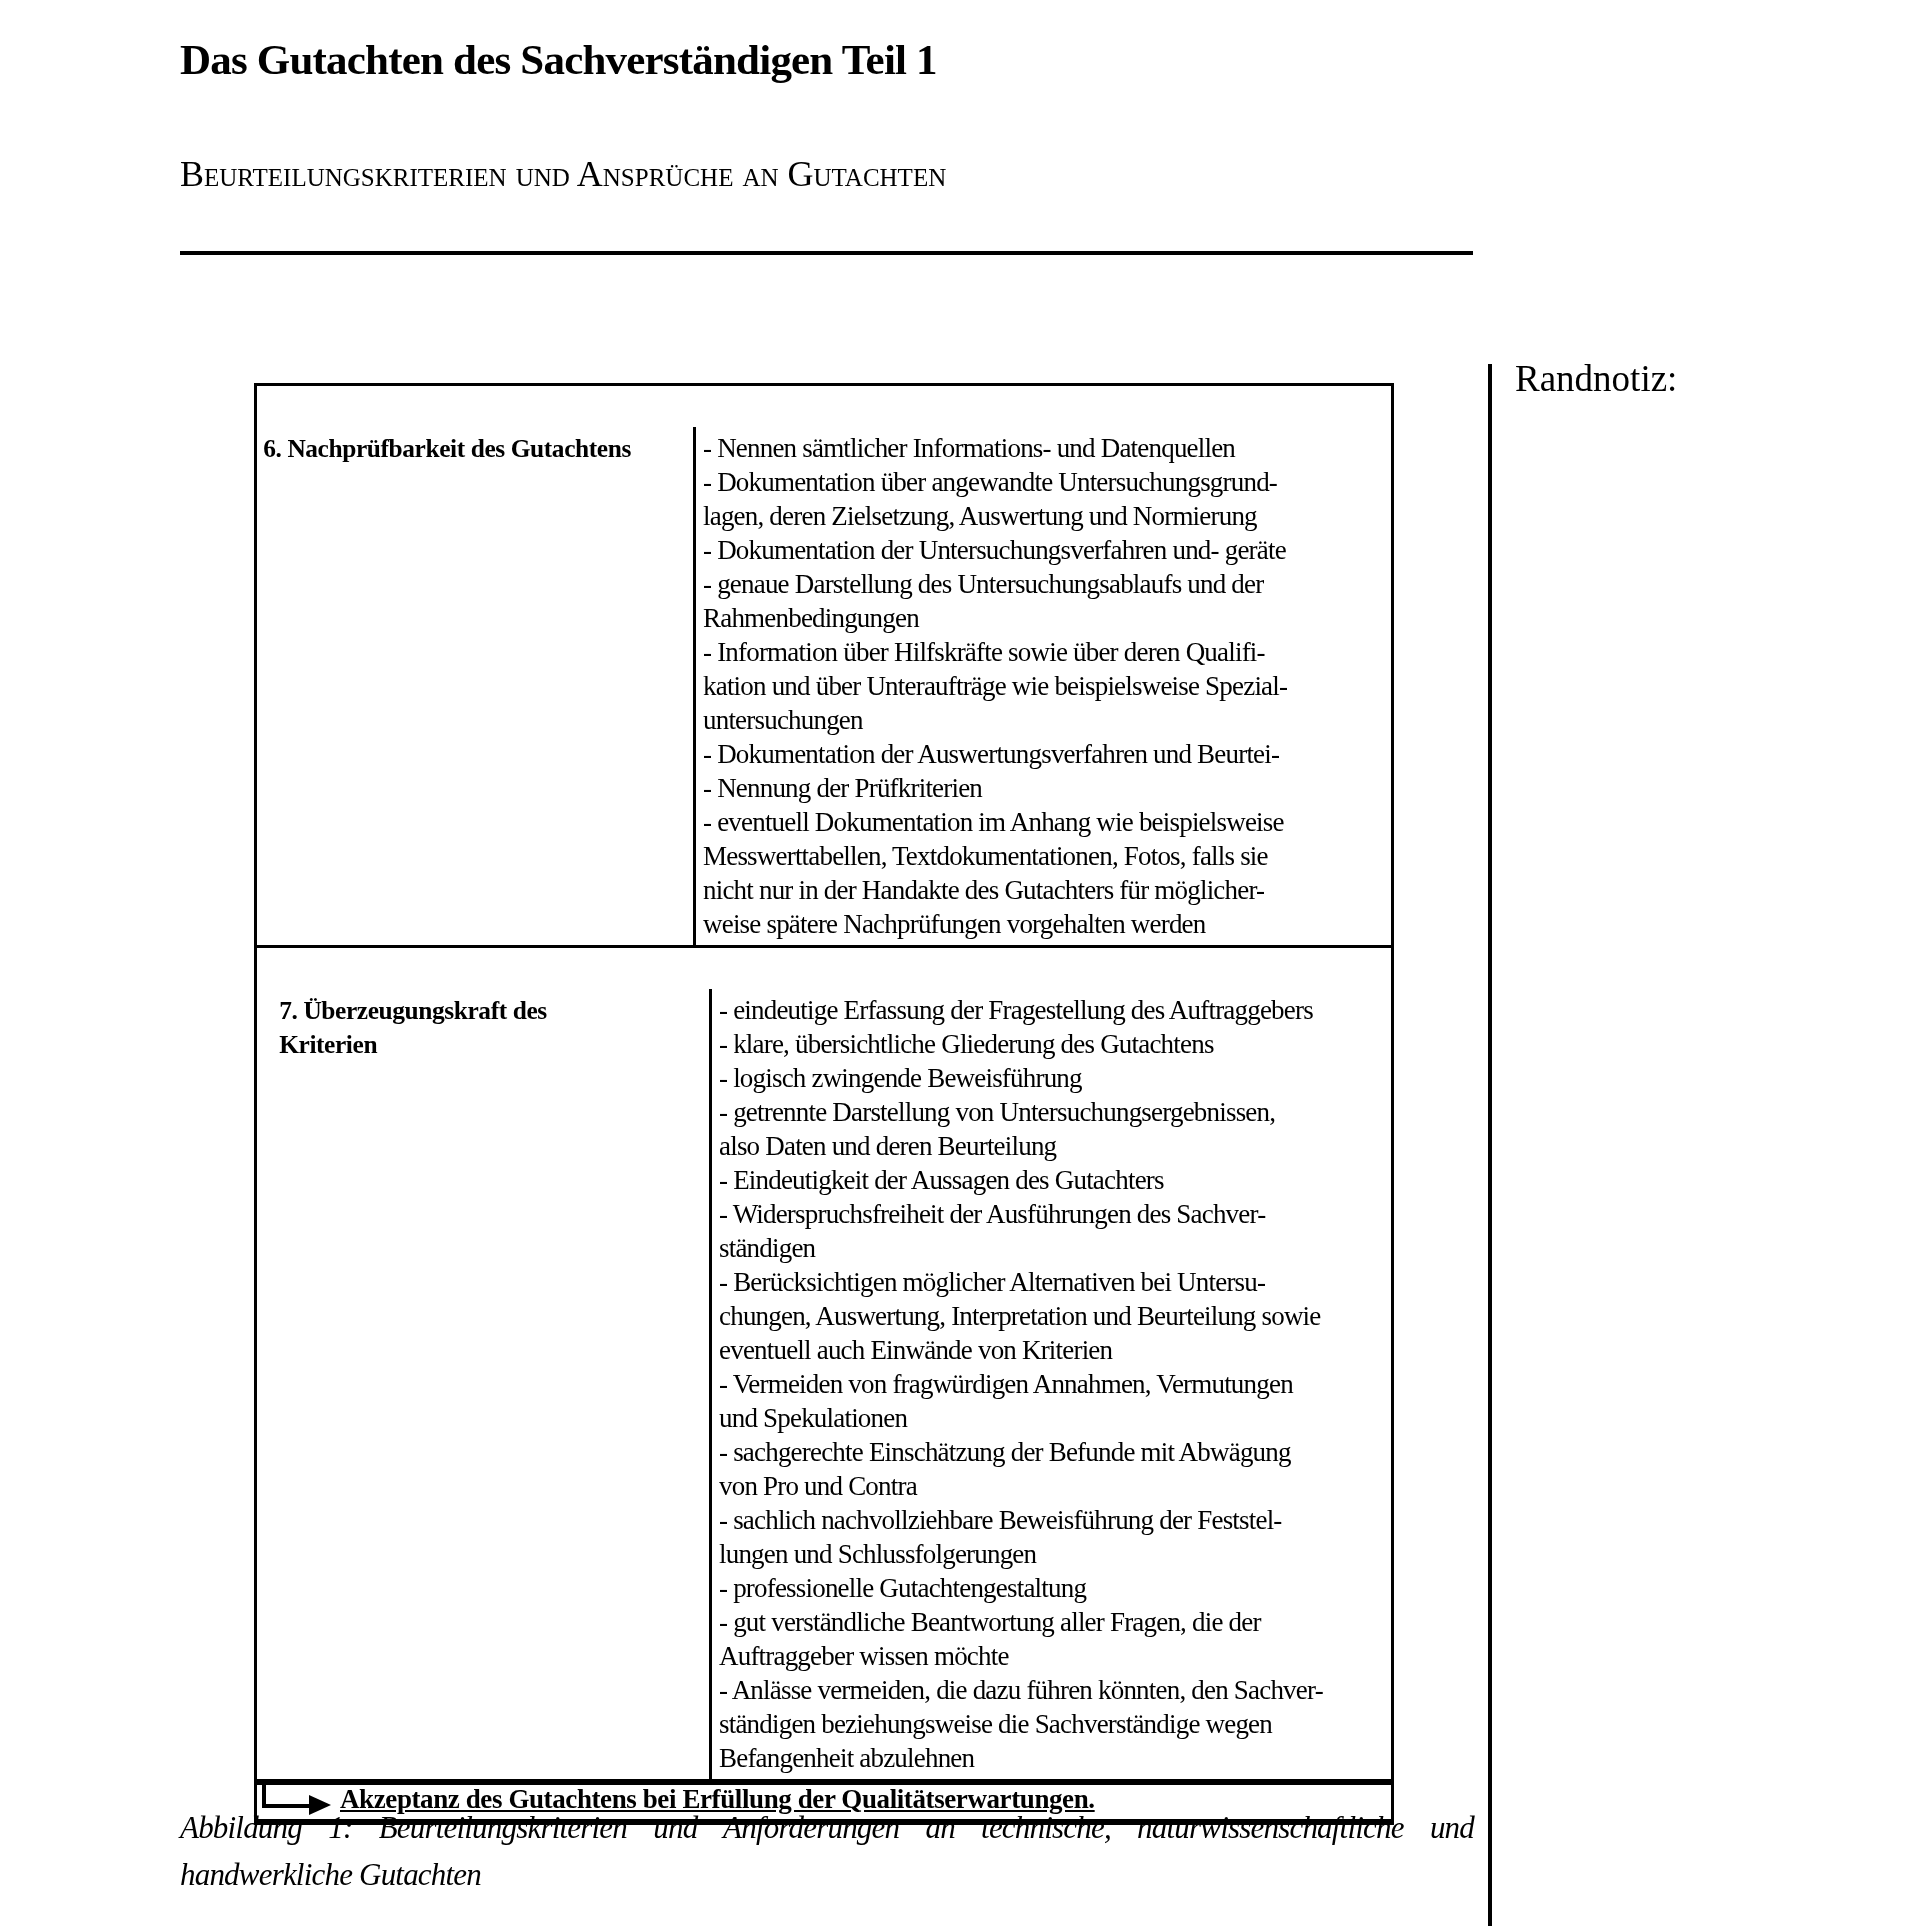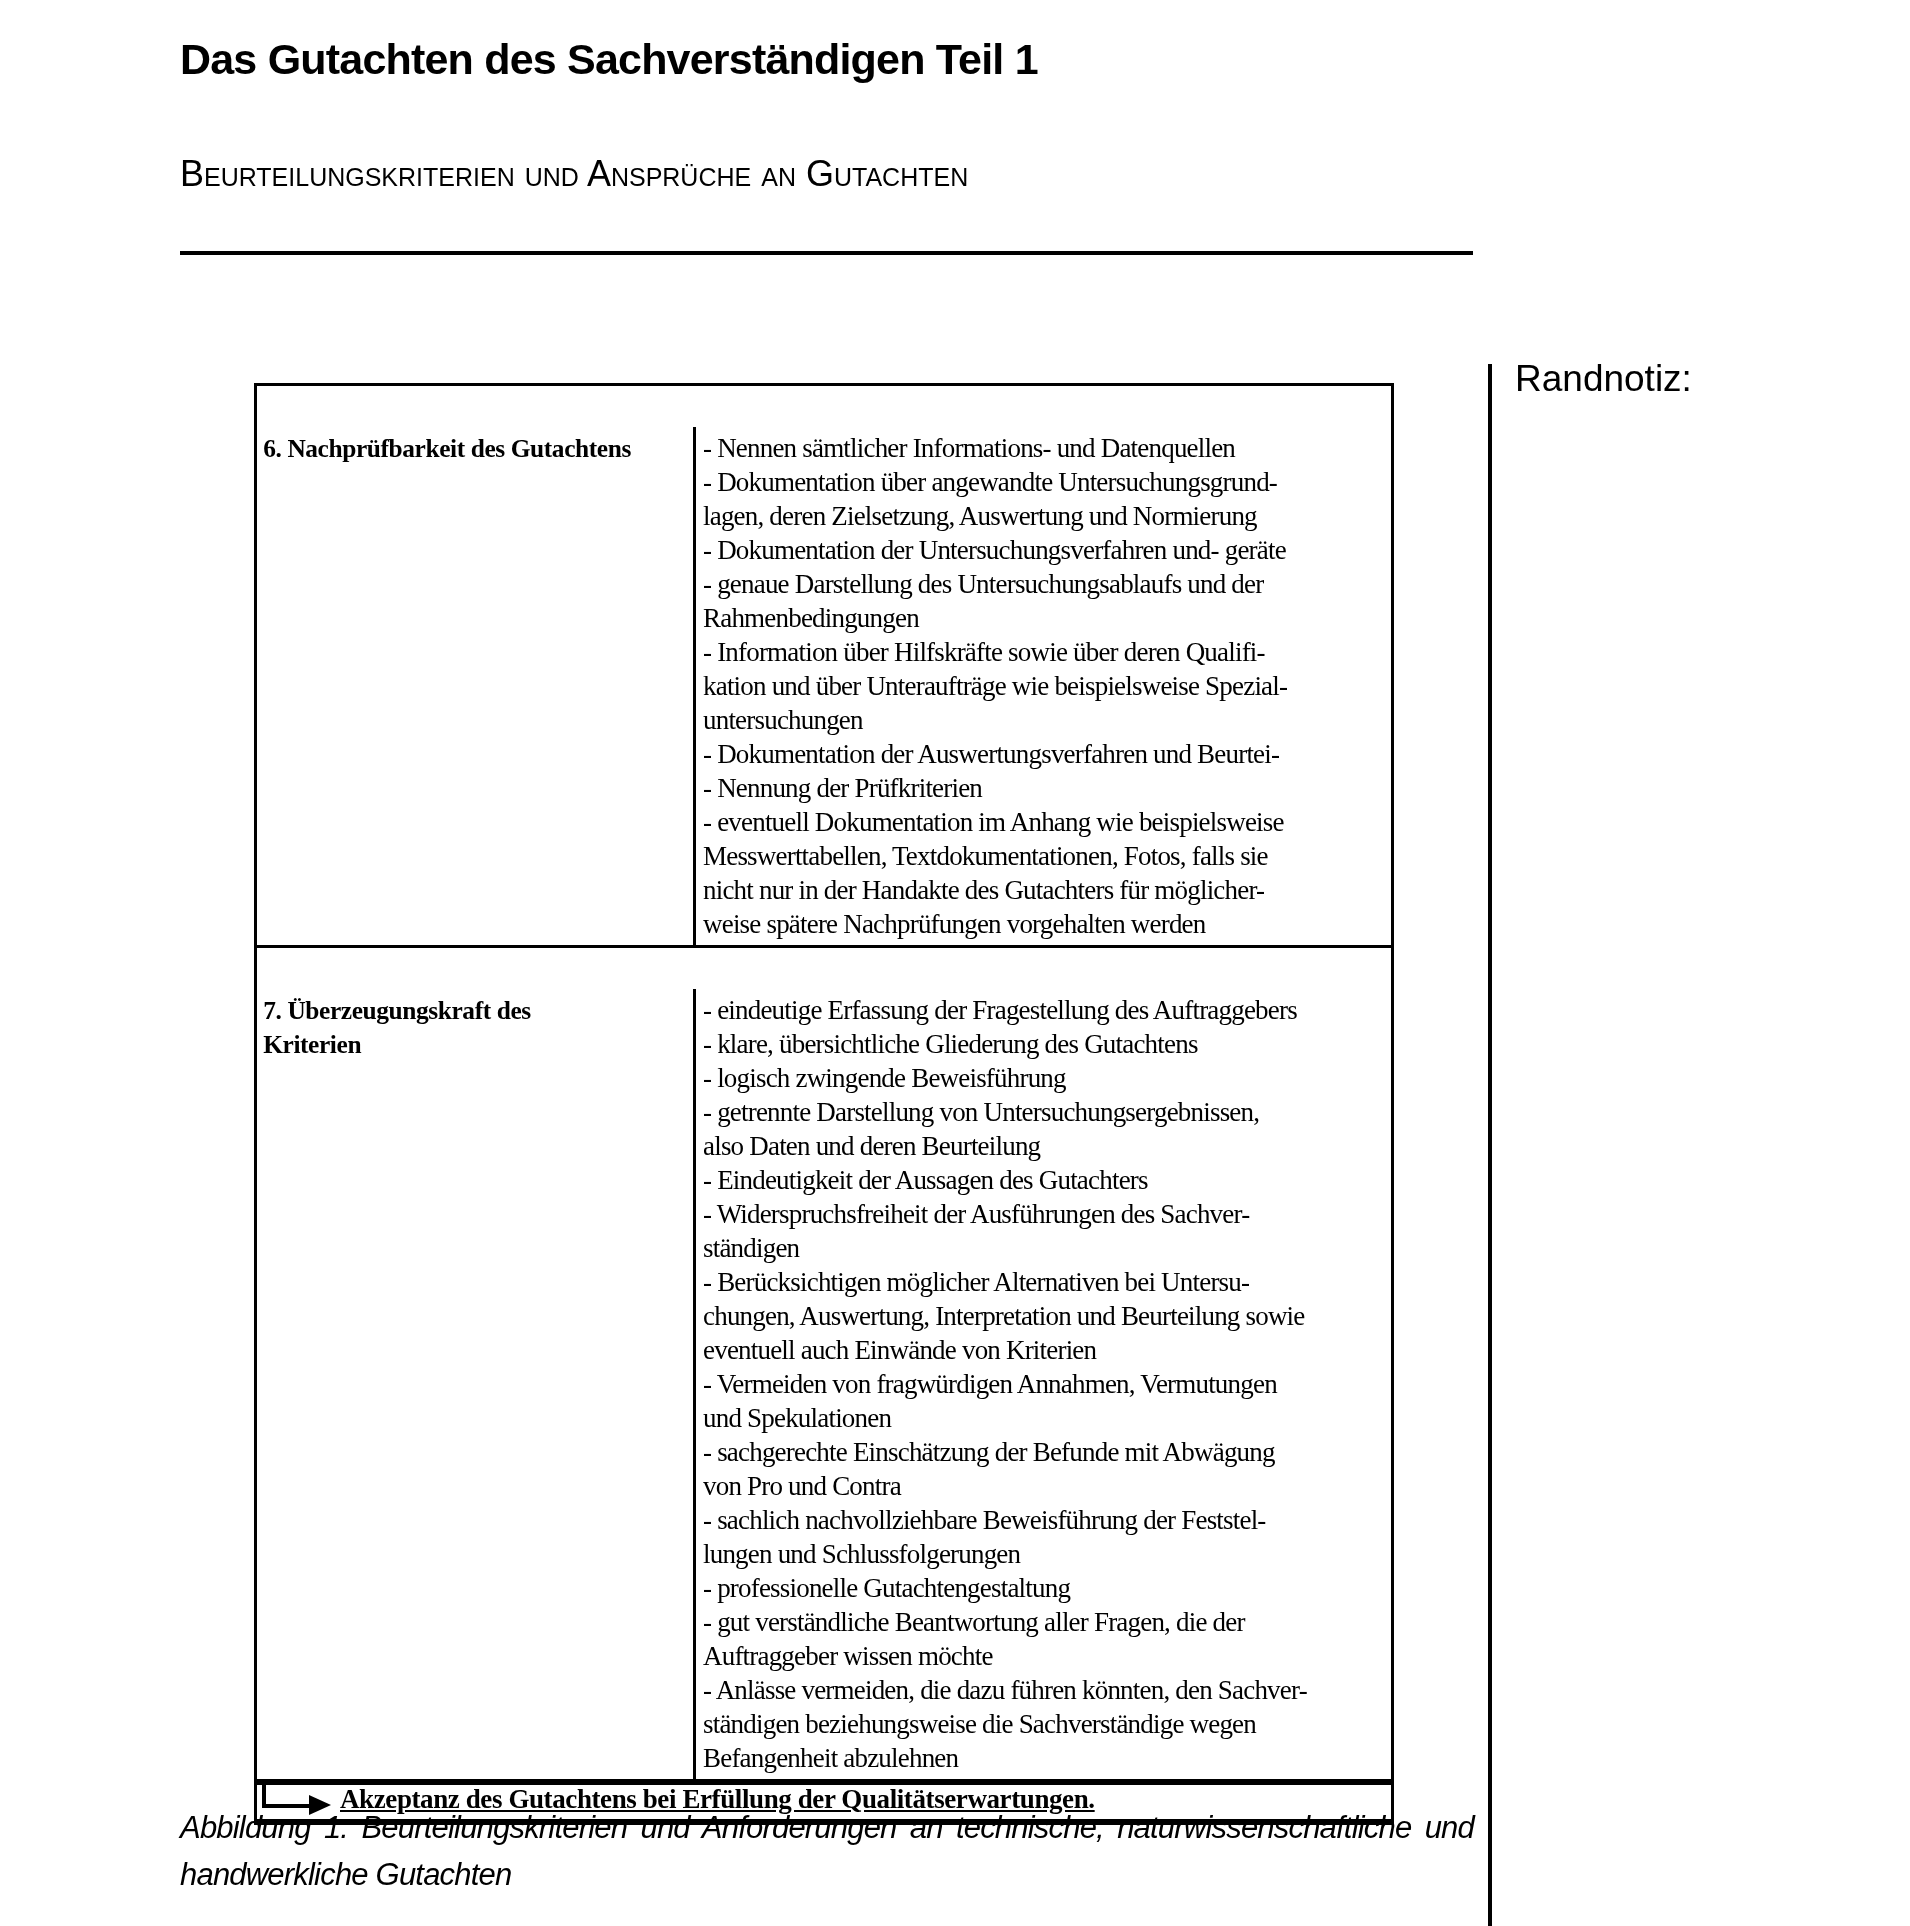--- a/index.html
+++ b/index.html
@@ -2,21 +2,21 @@
 <html style="font-size:6.2px"><head>
 <meta charset="utf-8">
 <style>
   html, body { margin: 0; padding: 0; }
   body {
     width: 1911px; height: 2703px;
     background: #ffffff; color: #000000;
     font-family: "Liberation Sans", sans-serif;
     position: relative; overflow: hidden;
   }
-  .abs { position: absolute; }
+  .abs { position: absolute; font-family: Liberation Serif, serif; }
 
   .title {
     left: 180px; top: 35px;
     font-size: 43px; font-weight: bold; letter-spacing: -0.8px;
     white-space: nowrap;
   }
   .subtitle {
     left: 180px; top: 153px;
     font-size: 36px; font-variant: small-caps; letter-spacing: 0px;
     white-space: nowrap;
@@ -30,21 +30,21 @@
 
   
   .crit-table {
     left: 254px; top: 383px; width: 1140px;
     border: 3.5px solid #000;
     border-bottom: none;
     box-sizing: border-box;
     font-family: "Liberation Serif", serif;
   }
   .trow { display: flex; border-bottom: 3.5px solid #000; margin-top: 41px; }
-  .trow.last { border-bottom: 6.2px solid #000; }
+  .trow.last { border-bottom: 6.2px solid #000; padding-left: 16px; }
   .tcell-label {
     width: 439px; flex: 0 0 auto; box-sizing: border-box;
     border-right: 3.5px solid #000;
     padding: 3.9px 6.2px;
     font-weight: bold; font-size: 25.4px; line-height: 34px; letter-spacing: -0.4px;
   }
   .tcell-content {
     flex: 1 1 auto; box-sizing: border-box;
     padding: 3.9px 7px;
     font-size: 27px; line-height: 34px; letter-spacing: -0.8px;

